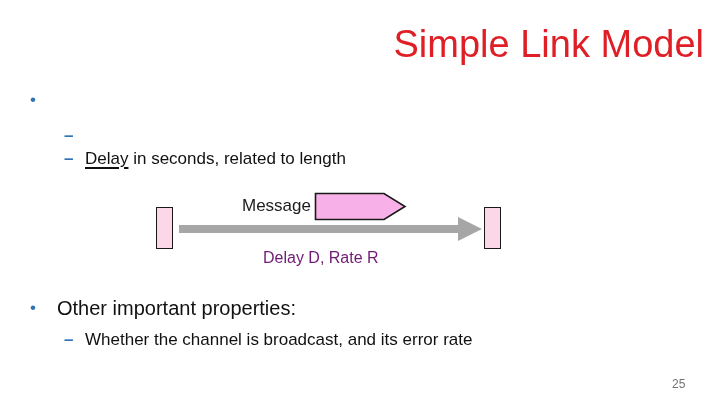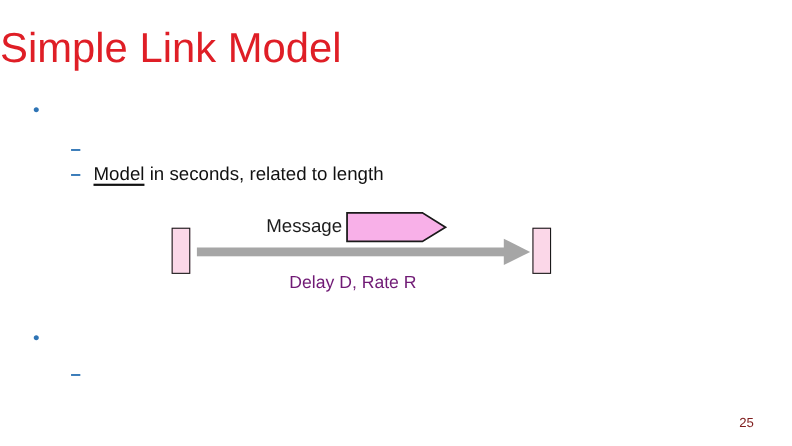--- a/index.html
+++ b/index.html
@@ -11,22 +11,22 @@
     height: 405px;
     position: relative;
     background: #ffffff;
     font-family: "Liberation Sans", sans-serif;
     color: #1a1a1a;
     overflow: hidden;
   }
   .abs { position: absolute; }
 
   .slide-title {
-    left: 0; right: 0; top: 20px;
-    text-align: left;
+    left: 0; right: 16px; top: 20px;
+    text-align: right;
     font-size: 38px;
     line-height: 48px;
     font-weight: 500;
     color: var(--color-title, #DF1E26);
     letter-spacing: 0px;
   }
 
   .bullet-row {
     display: flex;
     align-items: flex-start;
@@ -83,39 +83,39 @@
     border-top: 12px solid transparent;
     border-bottom: 12px solid transparent;
     border-left: 24px solid var(--color-arrow, #A6A6A6);
   }
   .diagram-caption {
     font-size: 16px;
     color: #701a75;
   }
   .page-number {
     font-size: 12px;
-    color: #7f1d1d;
+    color: #737373;
   }
 </style>
 </head>
 <body>
 
 <div class="abs slide-title">Simple Link Model</div>
 
 <div class="abs bullet-row" style="left:28px; top:87px; width:670px;">
   <span class="bullet-dot">•</span>
 </div>
 
 <div class="abs sub-row" style="left:64px; top:124px; width:640px;">
   <span class="sub-dash">–</span>
 </div>
 
 <div class="abs sub-row" style="left:64px; top:147px; width:640px;">
   <span class="sub-dash">–</span>
-  <span><span class="uword">Model</span><span> in seconds, related to length</span></span>
+  <span><span class="uword">Delay</span><span> in seconds, related to length</span></span>
 </div>
 
 <div class="abs" style="left:0; top:0; width:644px; height:405px; pointer-events:none;">
 
   <span class="abs msg-label" style="left:242px; top:196px;">Message</span>
 
   <svg class="abs" style="left:314px; top:192px;" width="94" height="29" viewBox="0 0 94 29">
     <path d="M1.5 1.5 H70 L91 14.5 L70 27.5 H1.5 Z" fill="#F8B0E8" stroke="#1A1A1A" stroke-width="1.6"></path>
   </svg>
 
@@ -124,19 +124,21 @@
   <div class="abs node-rect" style="left:484px; top:207px;"></div>
 
   <div class="abs arrow-shaft" style="left:179px; top:225px; width:282px;"></div>
   <div class="abs arrow-head" style="left:458px; top:217px;"></div>
 
   <span class="abs diagram-caption" style="left:263px; top:249px;">Delay D, Rate R</span>
 </div>
 
 <div class="abs bullet-row" style="left:28px; top:295px; width:670px;">
   <span class="bullet-dot">•</span>
+  <span>Other important properties:</span>
 </div>
 
 <div class="abs sub-row" style="left:64px; top:328px; width:640px;">
   <span class="sub-dash">–</span>
+  <span><span class="uword"></span><span>Whether the channel is broadcast, and its error rate</span></span>
 </div>
 
 <span class="abs page-number" style="left:672px; top:377px;">25</span>
 
 </body></html>

